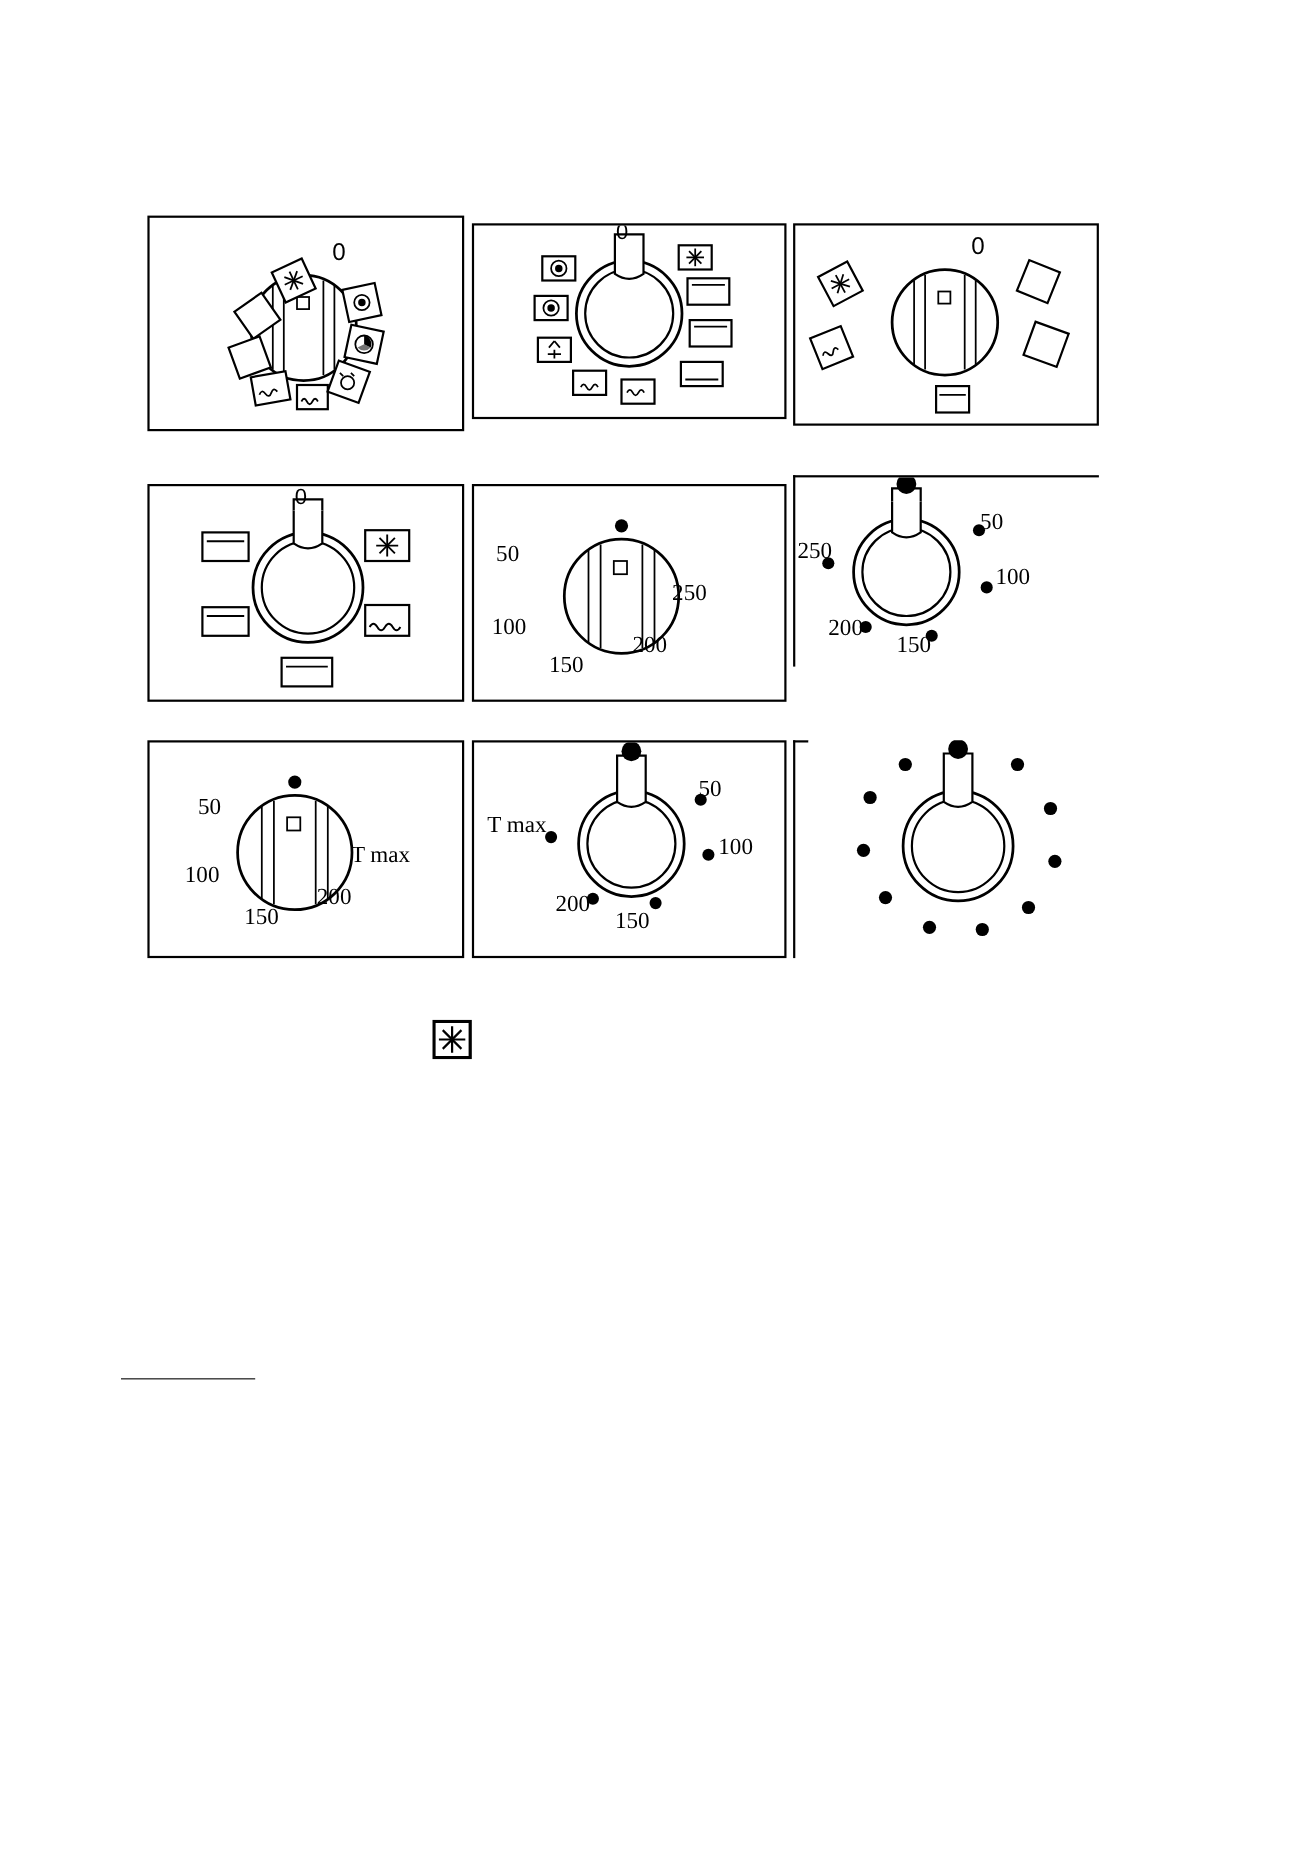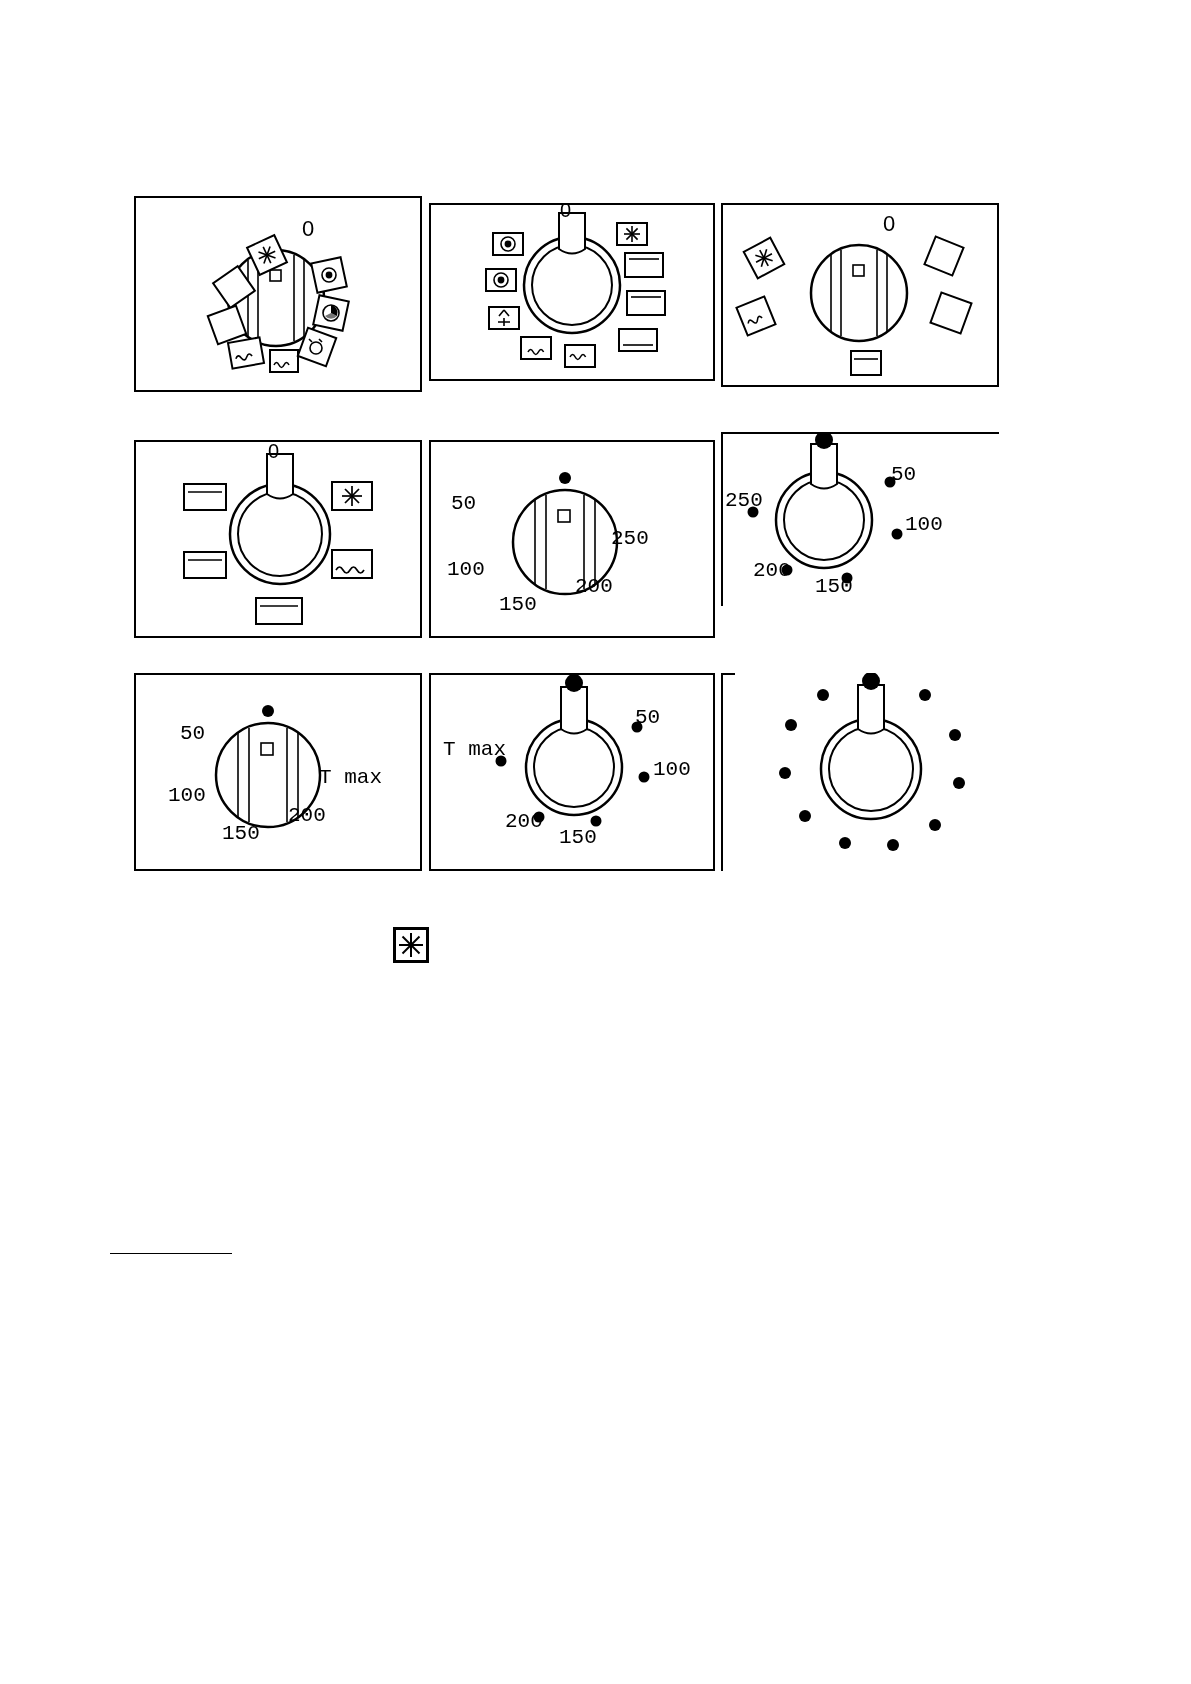--- a/index.html
+++ b/index.html
@@ -32,21 +32,21 @@
   }
   .panel.partial-left {
     border-left: 2px solid #000;
     border-top: 2px solid #000;
     border-bottom: none;
     border-right: none;
   }
   svg { display: block; }
   .lbl {
     position: absolute;
-    font-family: Liberation Mono, monospace;
+    font-family: Liberation Serif, serif;
     font-size: 21px;
     color: #000;
     white-space: nowrap;
     line-height: 1;
   }
   .underline-rule {
     position: absolute;
     left: 110px;
     top: 1253px;
     width: 122px;

